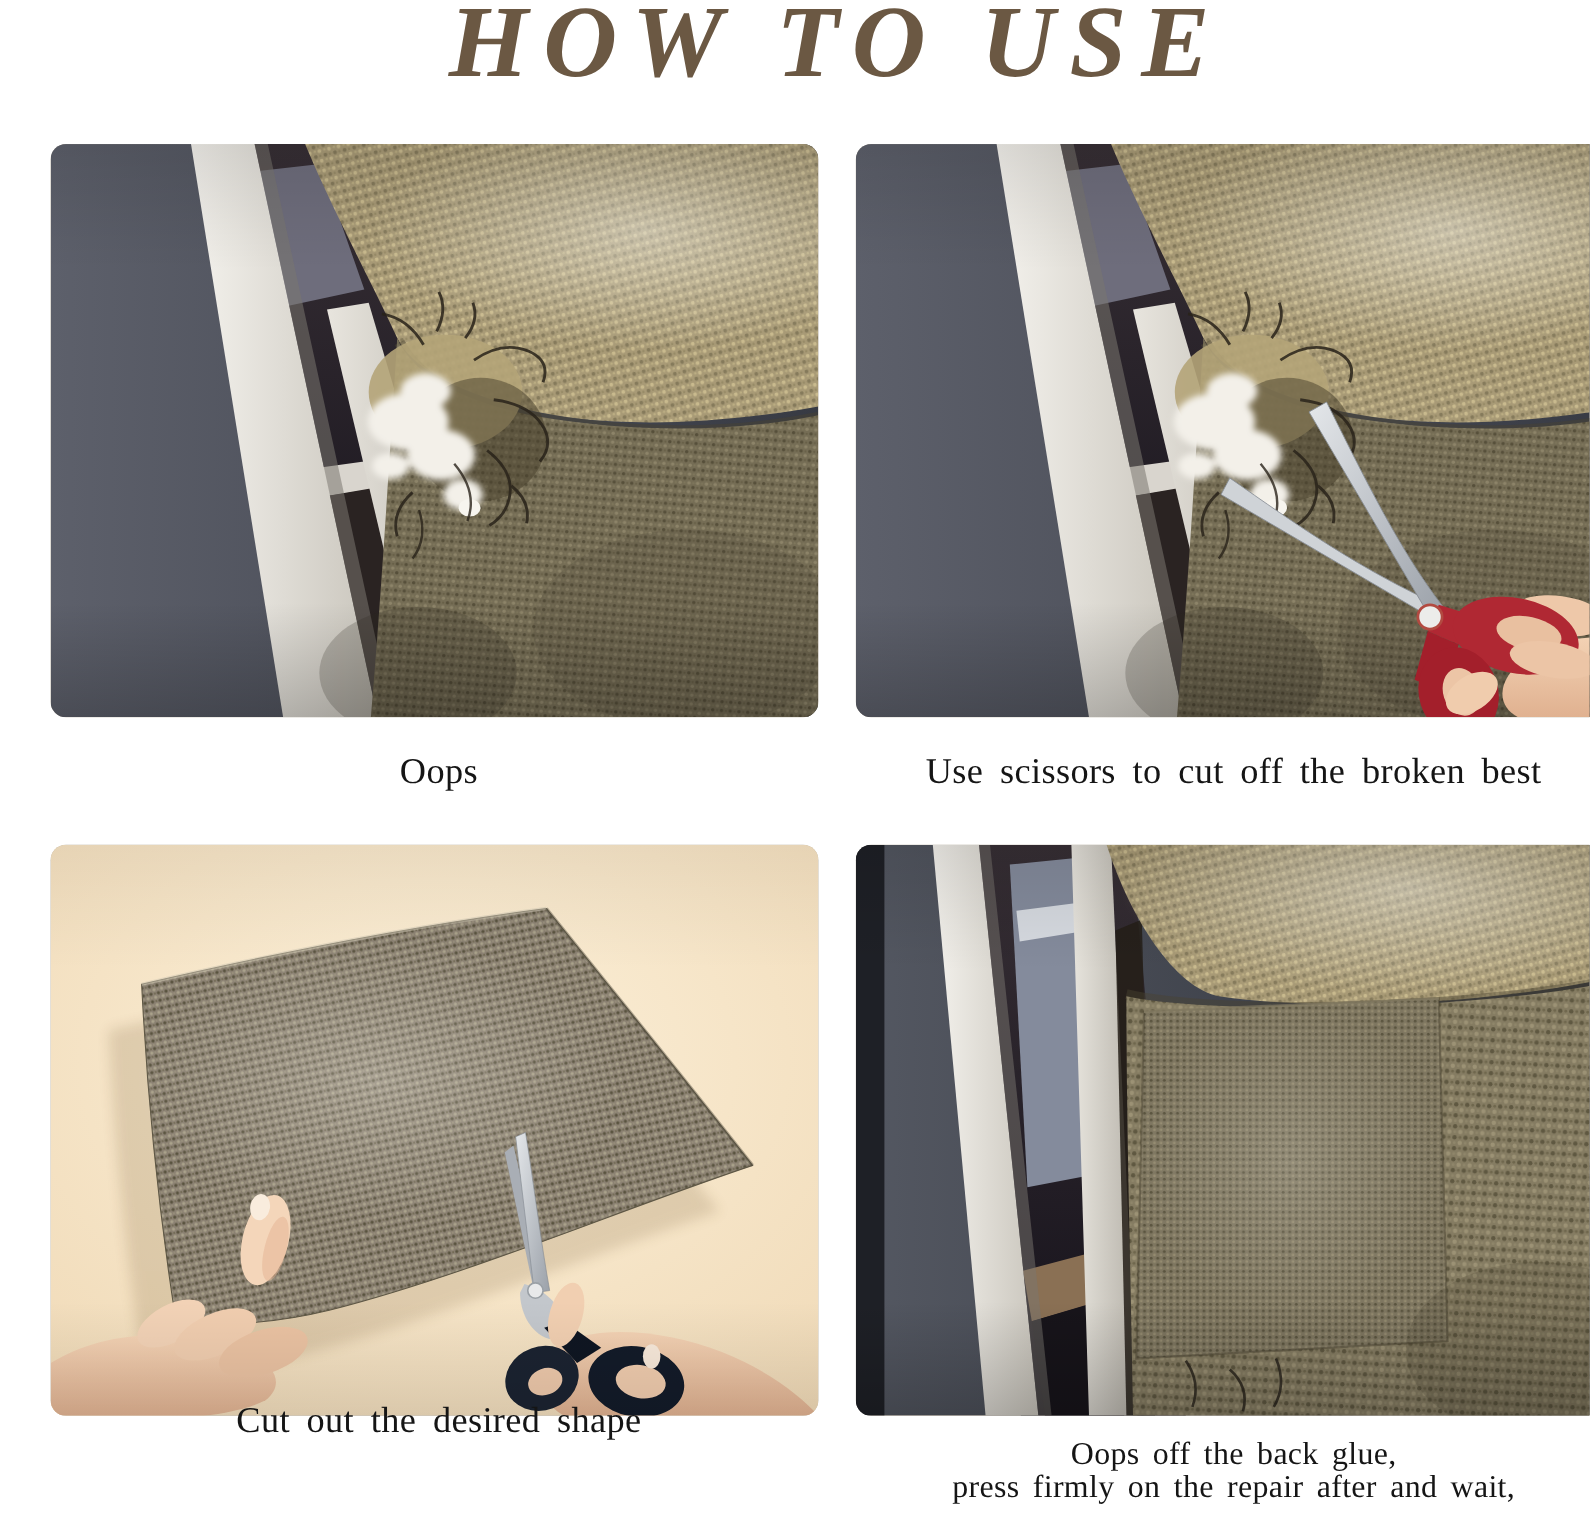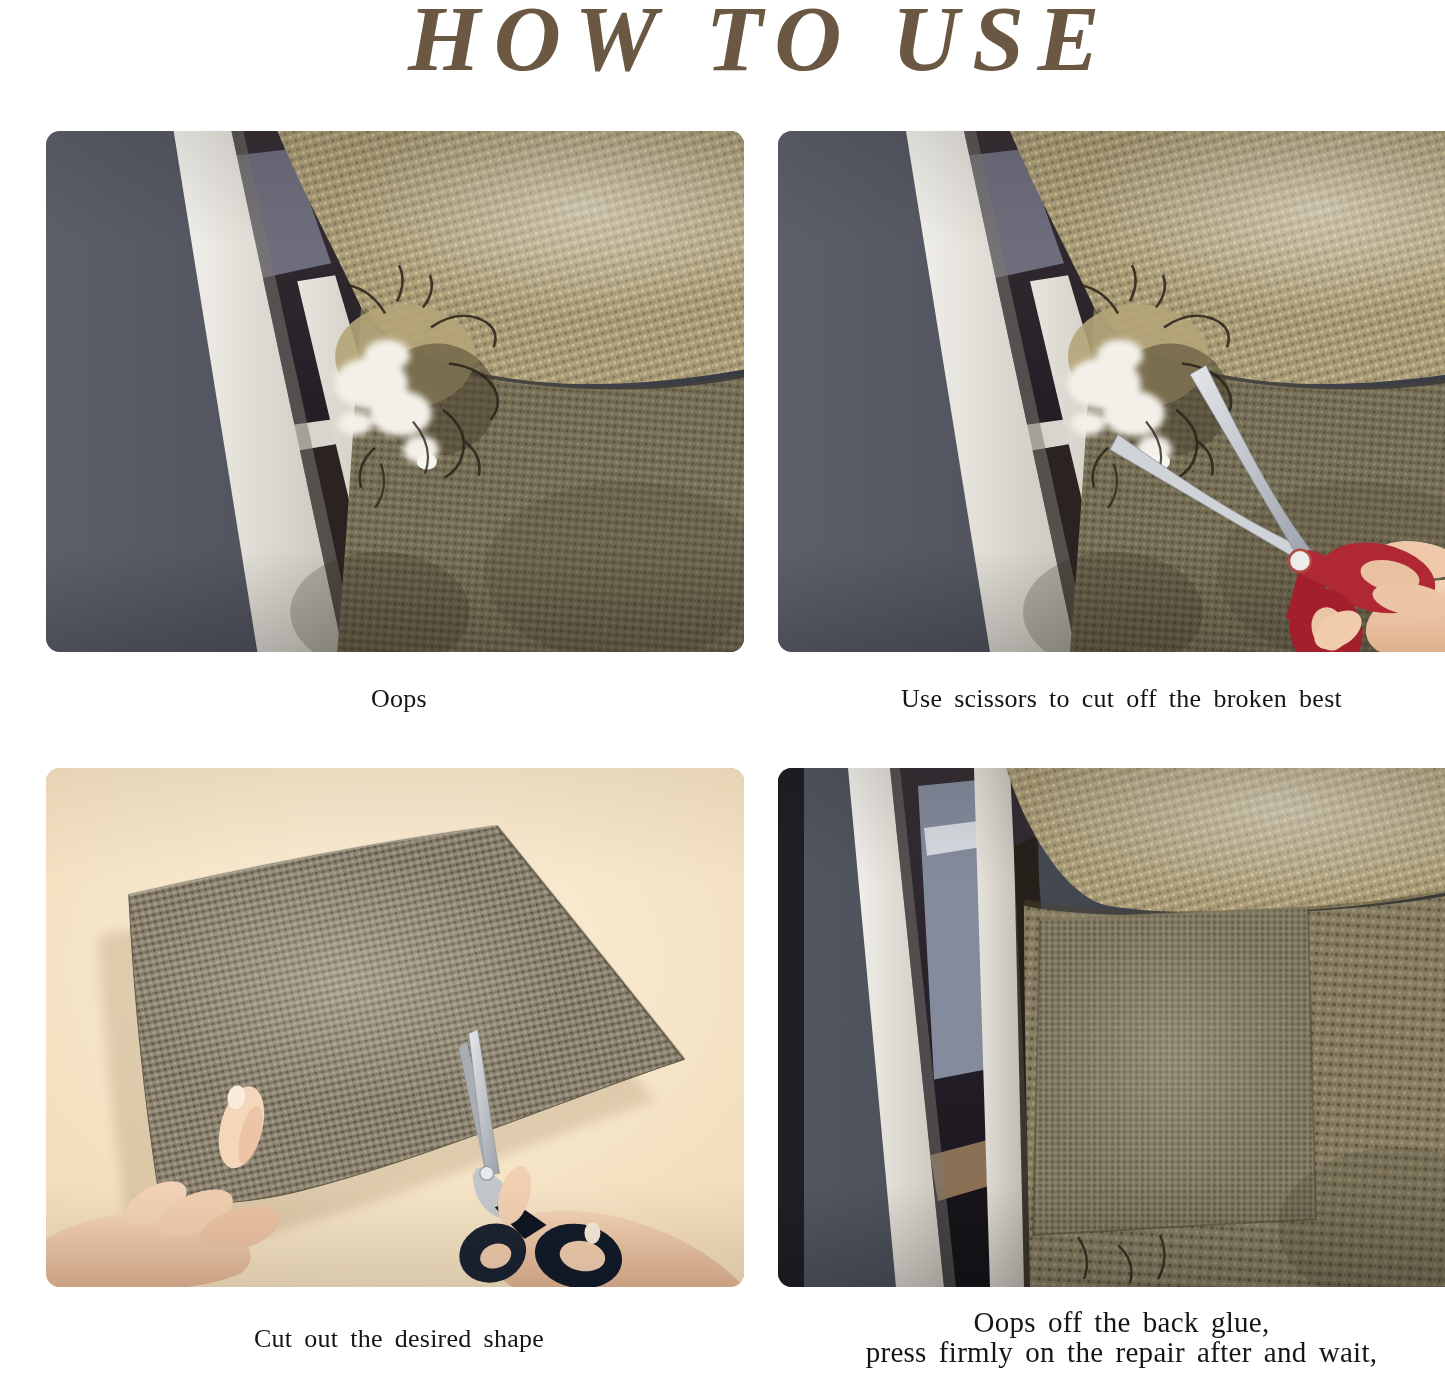--- a/index.html
+++ b/index.html
@@ -3,21 +3,21 @@
 <meta charset="utf-8">
 <style>
   html,body{margin:0;padding:0;background:#ffffff;}
   .page{position:relative;width:1445px;height:1400px;background:#fff;overflow:hidden;
         font-family:"Liberation Serif",serif;margin-left:38px;}
   .title{position:absolute;top:-8px;left:0;width:100%;margin:0;text-align:center;
          font-style:italic;font-weight:bold;font-size:93px;line-height:1;
          letter-spacing:.145em;color:#6b5843;white-space:nowrap;}
   figure.photo{position:absolute;margin:0;border-radius:14px;overflow:hidden;background:#b9b0a0;}
   figure.photo svg{display:block;width:100%;height:100%;}
-  .caption{position:absolute;text-align:center;color:#151515;font-size:26px;line-height:1.12;
+  .caption{position:absolute;text-align:center;color:#151515;font-size:33px;line-height:1.12;
            word-spacing:.2em;letter-spacing:.01em;}
   .caption.small{font-size:29px;line-height:1.02;word-spacing:.16em;}
   .caption span{display:block;}
   .defs{position:absolute;width:0;height:0;overflow:hidden;}
 </style>
 </head>
 <body>
 
 <svg class="defs" aria-hidden="true">
   <defs>
@@ -268,21 +268,21 @@
       <use href="#red-scissors" width="700" height="520"></use>
     </svg>
   </figure>
   <figcaption class="caption" style="left:722px;top:684px;width:723px">Use scissors to cut off the broken best</figcaption>
 
   <figure class="photo" style="left:8px;top:768px;width:698px;height:519px">
     <svg viewBox="0 0 700 520" preserveAspectRatio="none">
       <use href="#scene-patch-cut" width="700" height="520"></use>
     </svg>
   </figure>
-  <figcaption class="caption" style="left:0;top:1324px;width:722px">Cut out the desired shape</figcaption>
+  <figcaption class="caption" style="left:0;top:1274px;width:722px">Cut out the desired shape</figcaption>
 
   <figure class="photo" style="left:740px;top:768px;width:700px;height:519px">
     <svg viewBox="0 0 700 520" preserveAspectRatio="none">
       <use href="#scene-couch-patched" width="700" height="520"></use>
     </svg>
   </figure>
   <figcaption class="caption small" style="left:722px;top:1308px;width:723px">
     <span>Oops off the back glue,</span>
     <span>press firmly on the repair after and wait,</span>
   </figcaption>

